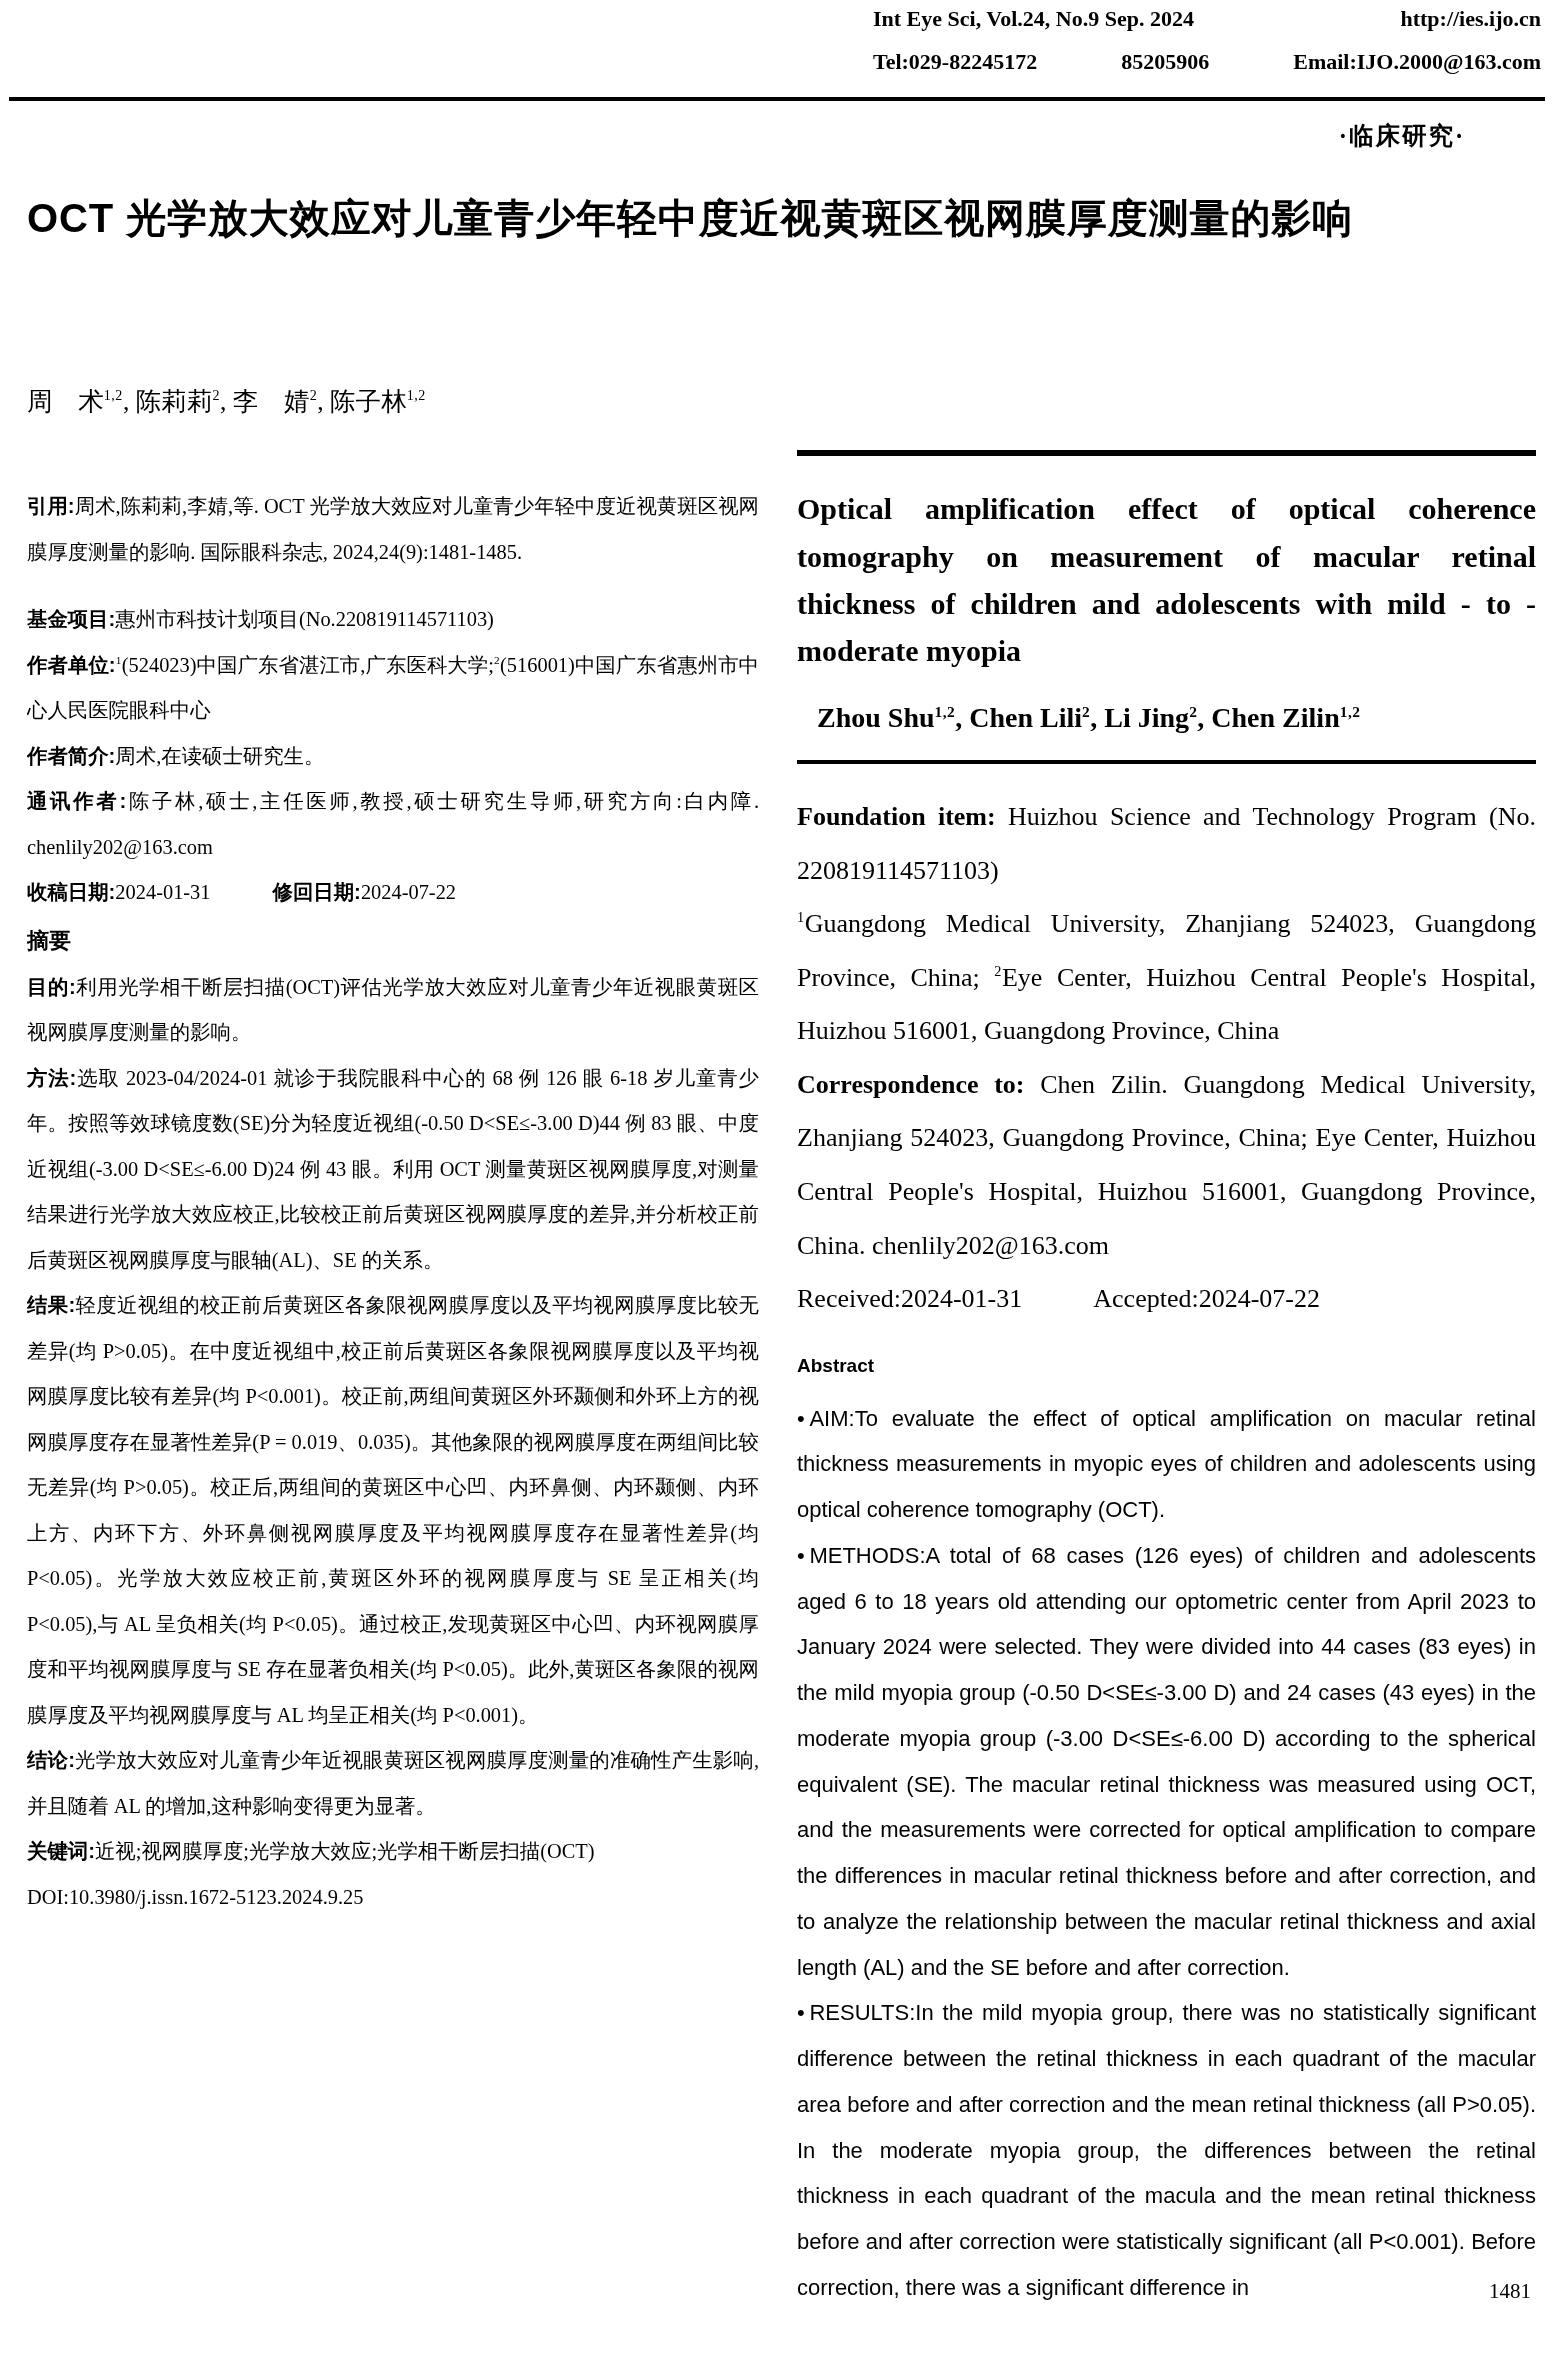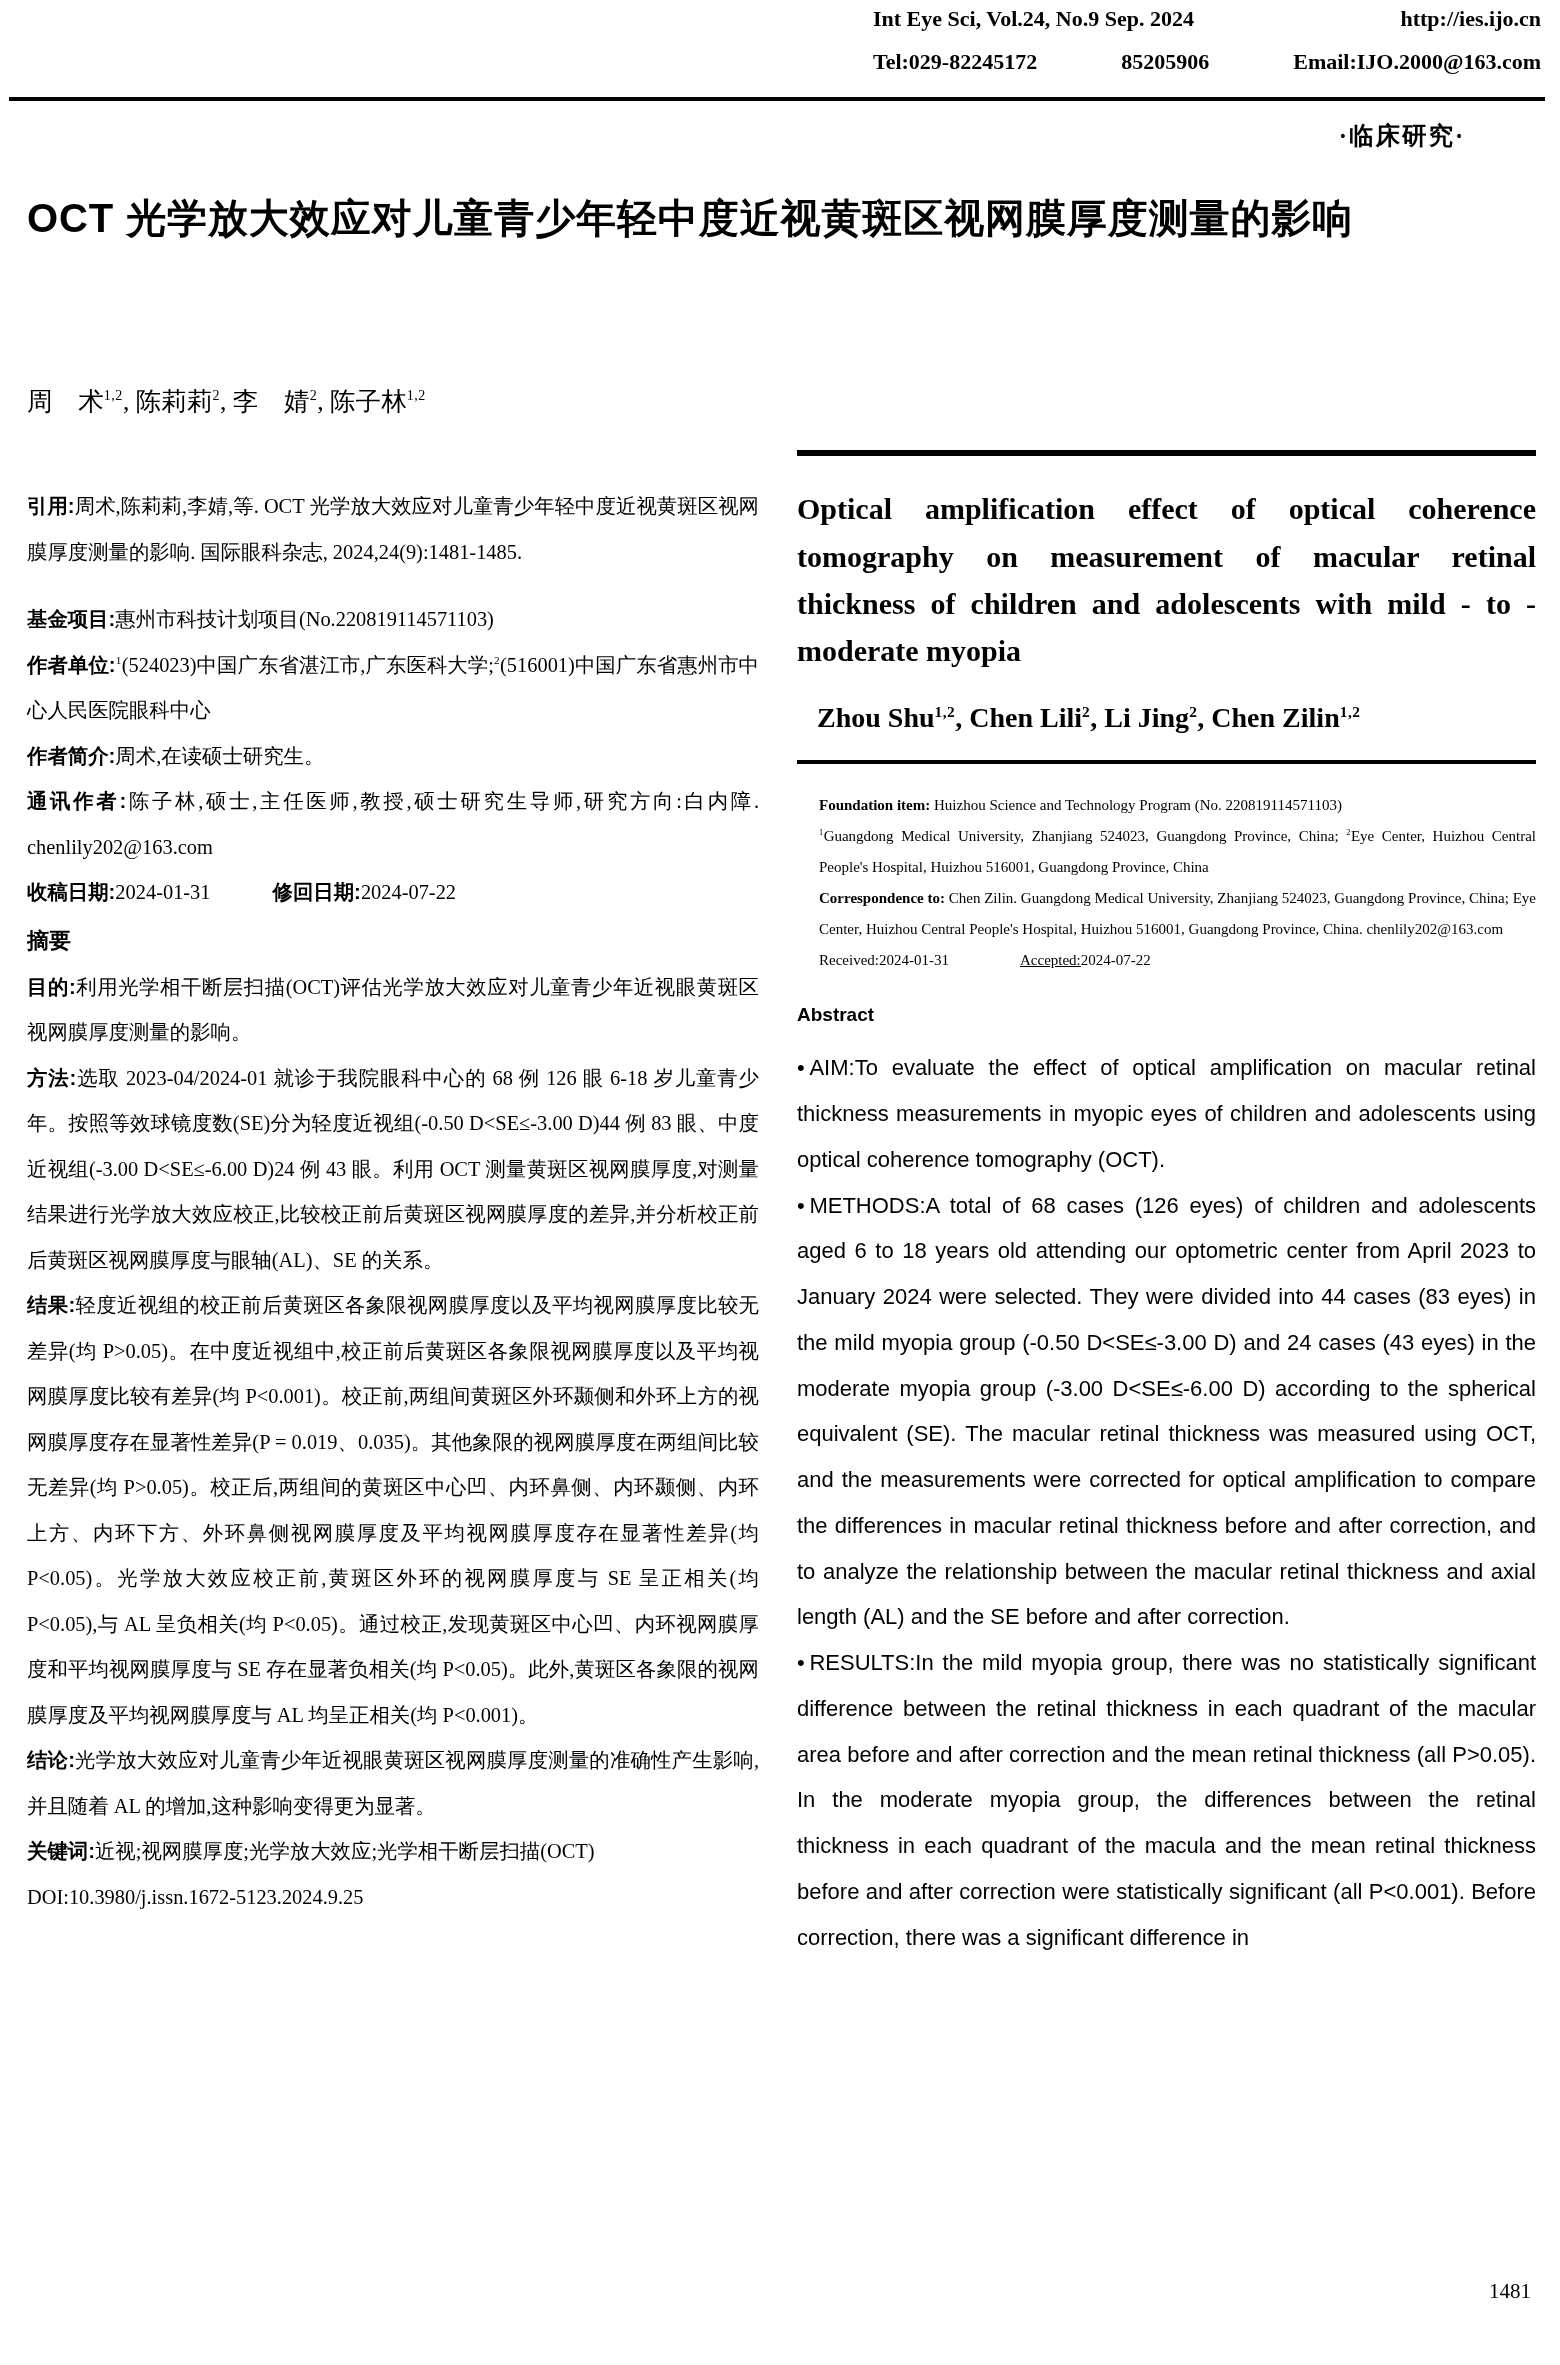--- a/index.html
+++ b/index.html
@@ -97,28 +97,27 @@
     margin-top: 27.5px;
     font-family: Liberation Serif, serif;
     font-weight: bold;
     font-size: 28px;
     margin-left: 20px;
   }
   .authors-rule { margin-top: 25.6px; height: 3.8px; background: #000; }
   .meta-en {
     margin-top: 26.5px;
     font-family: "Liberation Serif", "DejaVu Serif", serif;
-    font-size: 15px;
+    font-size: 26px;
     line-height: 2.06;
     text-align: justify;
-    margin-left: 22px;
   }
   .meta-en p { margin: 0; }
   .en-label { font-weight: bold; }
-  .dates-en .ml { margin-left: 71px; text-decoration: underline; }
+  .dates-en .ml { margin-left: 71px; }
   .abstract-head-en {
     margin-top: 29px;
     font-family: "Liberation Sans", "DejaVu Sans", sans-serif;
     font-weight: bold;
     font-size: 19px;
   }
   .abstract-en {
     font-family: "Liberation Sans", "DejaVu Sans", sans-serif;
     font-size: 22px;
     line-height: 2.08;

